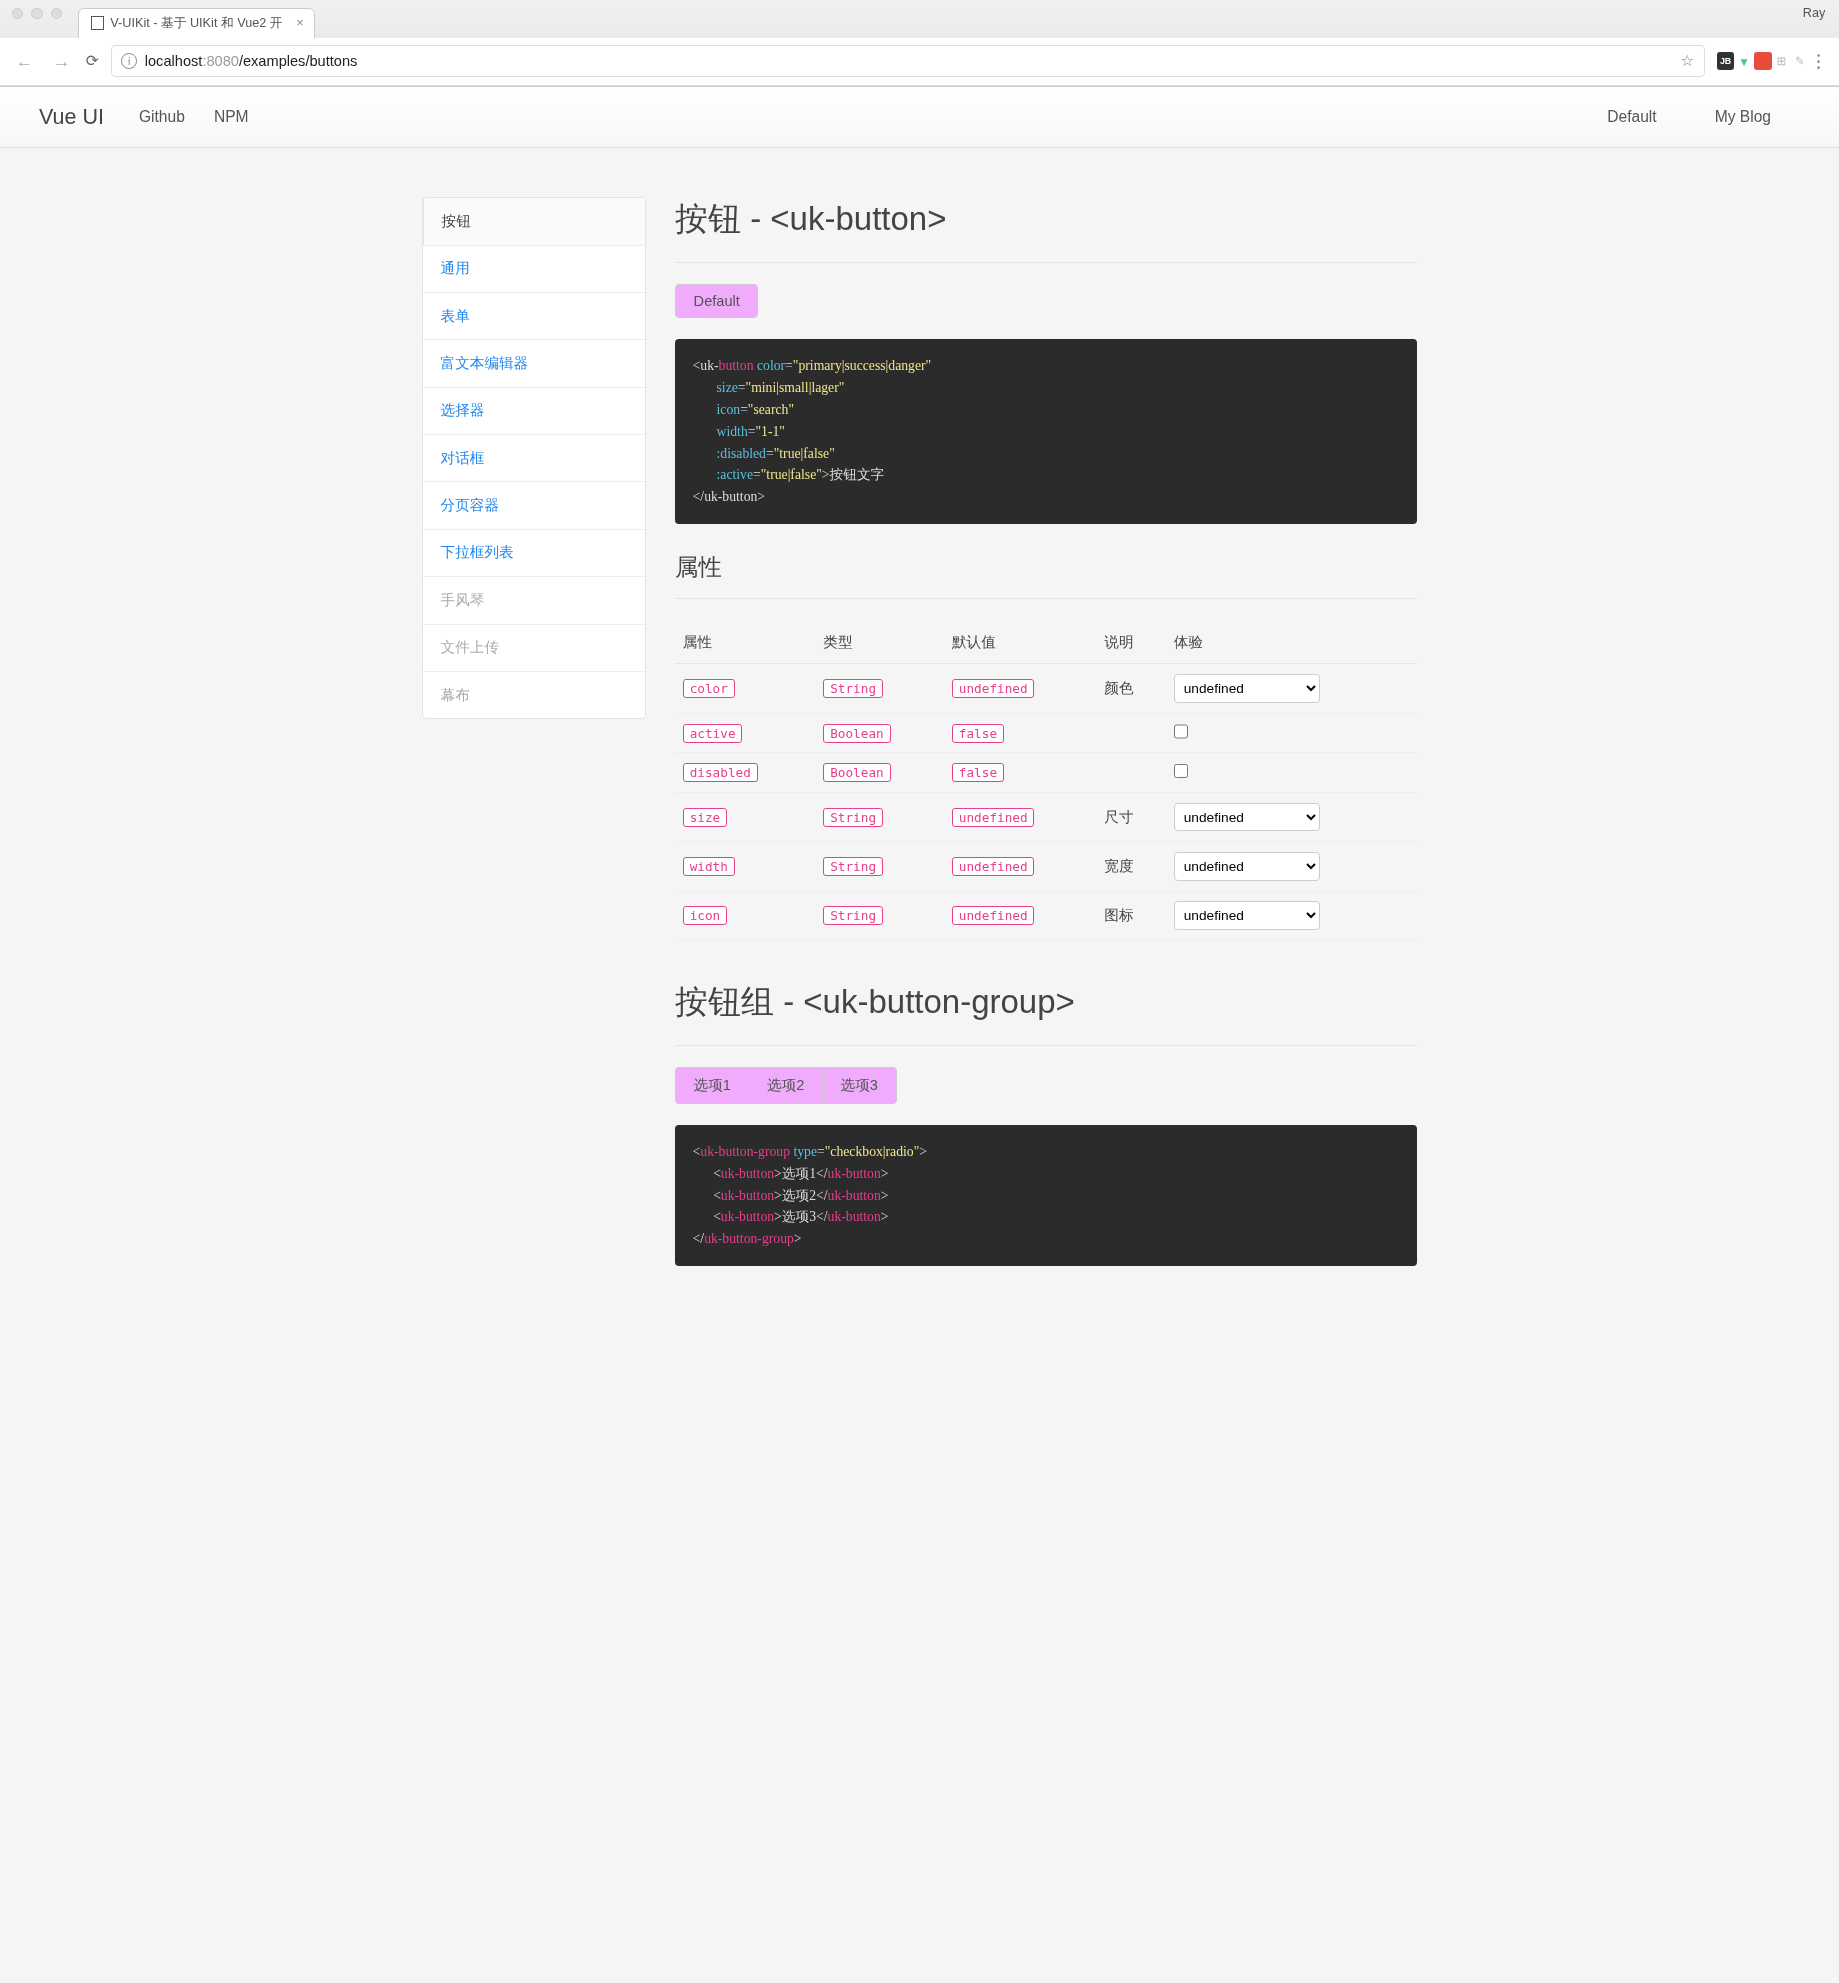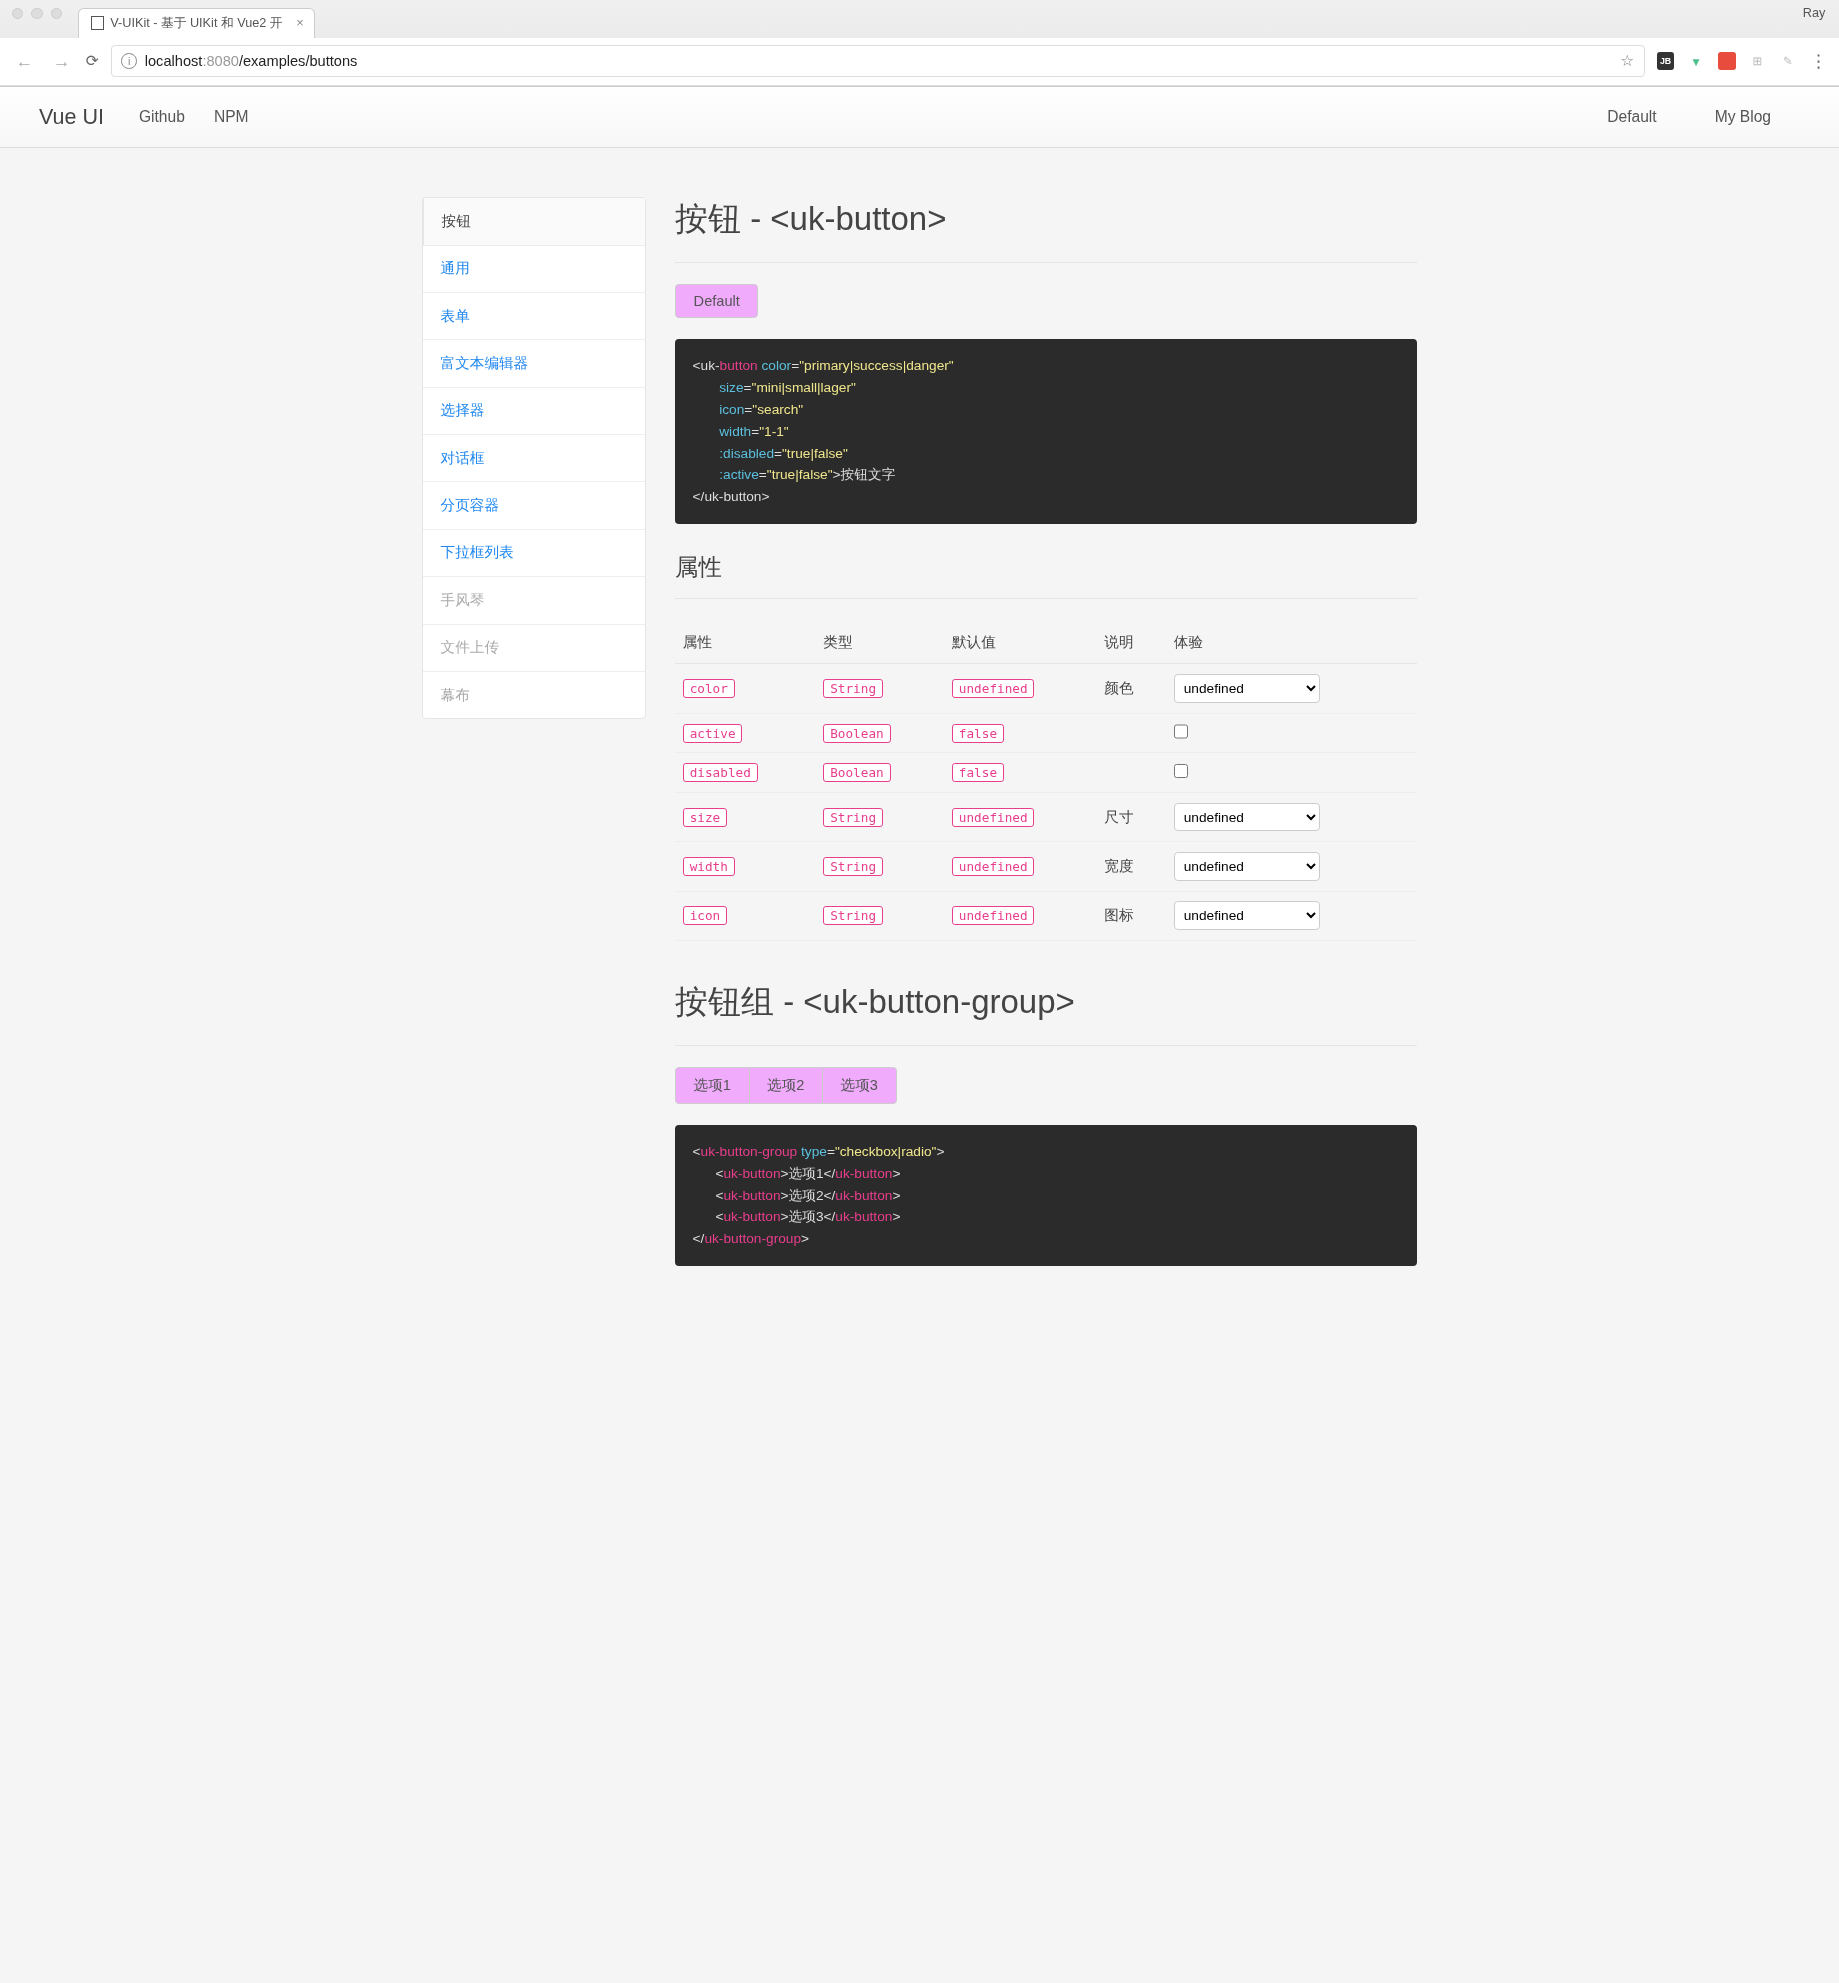--- a/index.html
+++ b/index.html
@@ -17,21 +17,21 @@
 
 .toolbar { background: #fff; display: flex; align-items: center; padding: 7.8px 11.7px; gap: 11.7px; border-bottom: 1px solid #ddd; }
 .nav-arrow { color: #aaa; font-size: 17.6px; cursor: pointer; padding: 2px 3.9px; }
 .reload { color: #666; font-size: 15.6px; cursor: pointer; }
 .address-bar { flex: 1; display: flex; align-items: center; border: 1px solid #ddd; border-radius: 3.9px; padding: 5.9px 9.8px; font-size: 14.6px; background: #fff; }
 .info-icon { width: 15.6px; height: 15.6px; border: 1px solid #888; border-radius: 50%; display: inline-flex; align-items: center; justify-content: center; font-size: 10.7px; color: #888; margin-right: 7.8px; }
 .url-host { color: #222; }
 .url-port { color: #999; }
 .url-path { color: #222; }
 .star { color: #888; margin-left: auto; font-size: 15.6px; cursor: pointer; }
-.ext-icons { display: flex; gap: 13px; align-items: center; text-align: center; }
+.ext-icons { display: flex; gap: 1px; align-items: center; text-align: center; }
 .ext-icon { width: 17.6px; height: 17.6px; display: inline-flex; align-items: center; justify-content: center; font-size: 11.7px; border-radius: 2.9px; cursor: pointer; }
 .ext-jb { background: #333; color: #fff; font-weight: bold; font-size: 8.8px; }
 .ext-vue { color: #4fc08d; }
 .ext-red { background: #e74c3c; }
 .ext-gray { color: #bbb; }
 .menu-dots { color: #666; font-size: 17.6px; cursor: pointer; }
 
 
 .site-nav { background: linear-gradient(#fff, #f7f7f7); border-bottom: 1px solid #ddd; padding: 17.6px 39px; display: flex; align-items: center; }
 .brand { font-size: 21.5px; color: #444; margin-right: 35px; }
@@ -51,21 +51,21 @@
 .content { flex: 1; }
 h1 { font-size: 33px; font-weight: 400; color: #444; margin-bottom: 19.5px; }
 .hr { border: none; border-top: 1px solid #e5e5e5; margin: 15.6px 0 21.5px; }
 
 .btn { display: inline-block; background: #f0abfc; border: 1px solid #ccc; border-radius: 3.9px; padding: 7.8px 17.6px; font-size: 14.6px; color: #555; cursor: pointer; }
 .btn-group { display: inline-flex; }
 .btn-group .btn { border-radius: 0; margin-left: -1px; }
 .btn-group .btn:first-child { border-radius: 3.9px 0 0 3.9px; margin-left: 0; }
 .btn-group .btn:last-child { border-radius: 0 3.9px 3.9px 0; }
 
-.code-block { background: #2b2b2b; border-radius: 3.9px; padding: 15.6px 17.6px; margin: 21.5px 0; font-family: Liberation Sans, sans-serif; font-size: 13.7px; line-height: 1.6; color: #ddd; overflow-x: auto; white-space: pre; }
+.code-block { background: #2b2b2b; border-radius: 3.9px; padding: 15.6px 17.6px; margin: 21.5px 0; font-family: Liberation Serif, serif; font-size: 13.7px; line-height: 1.6; color: #ddd; overflow-x: auto; white-space: pre; }
 .c-tag { color: #e83e8c; }
 .c-attr { color: #5bc0de; }
 .c-val { color: #f0e68c; }
 .c-punc { color: #ddd; }
 .c-text { color: #ddd; }
 
 h2 { font-size: 23.4px; font-weight: 400; color: #444; margin: 27px 0 11.7px; }
 
 table { width: 100%; border-collapse: collapse; font-size: 14.6px; }
 th { text-align: left; padding: 11.7px 7.8px; color: #444; font-weight: 400; border-bottom: 1px solid #e5e5e5; }

